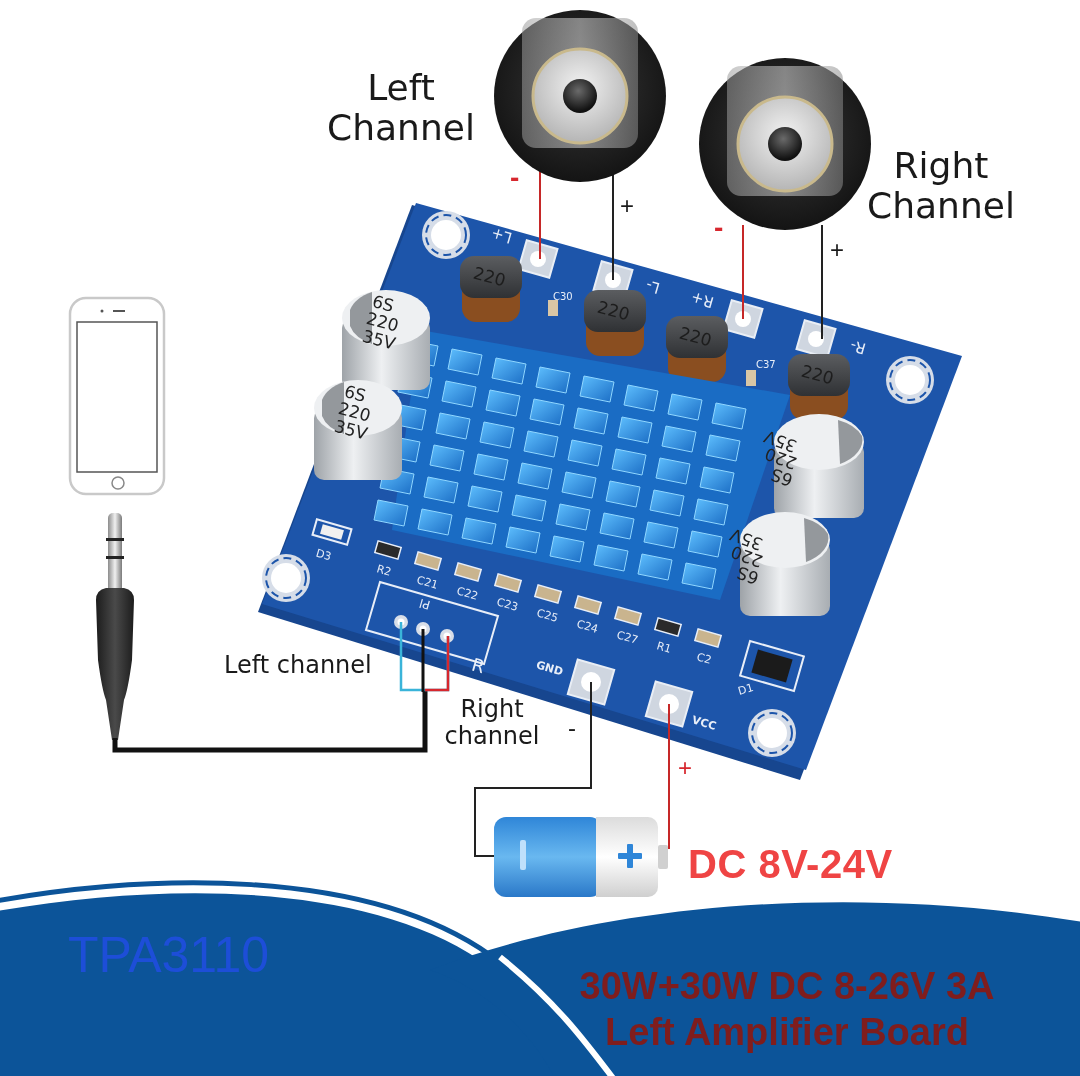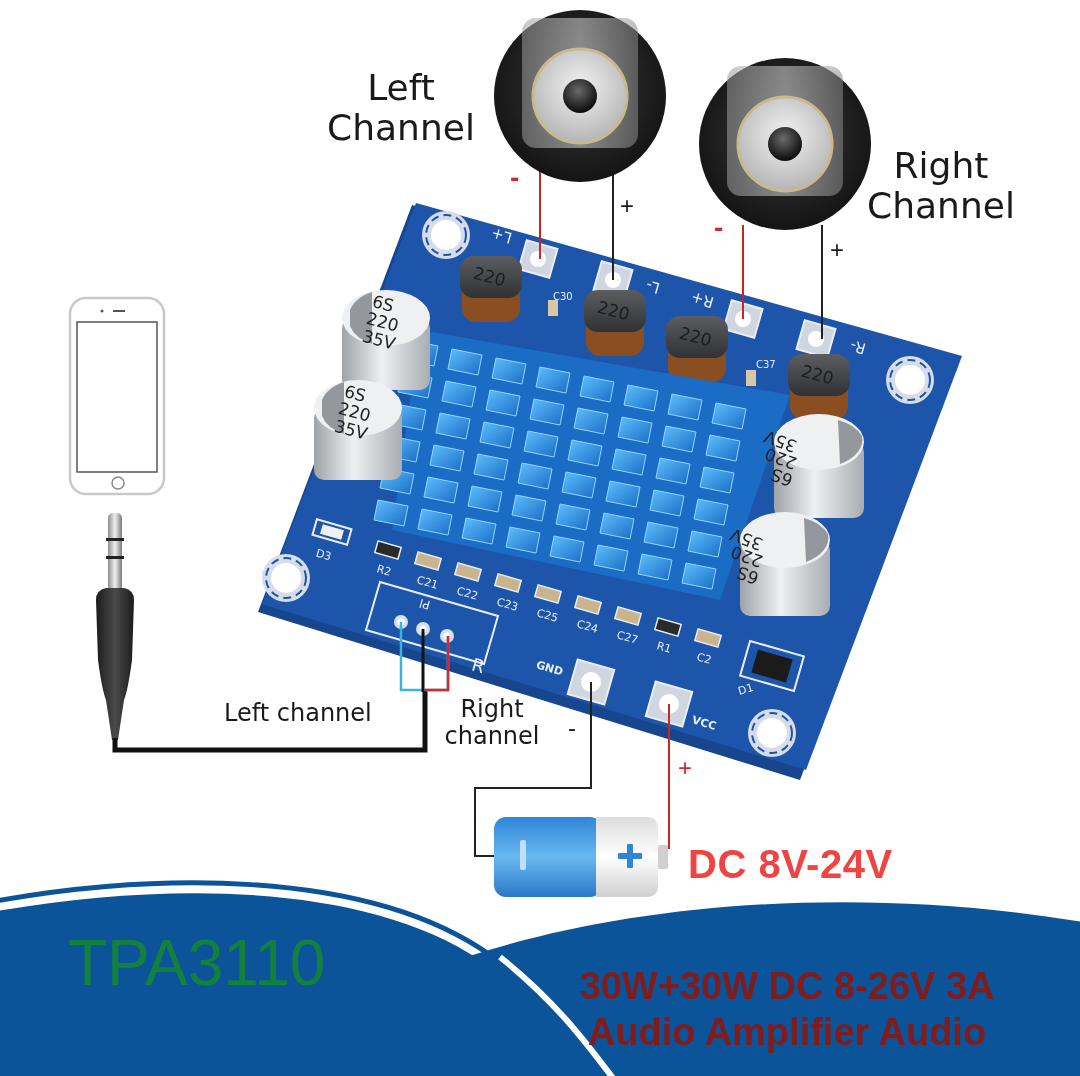--- a/index.html
+++ b/index.html
@@ -5,21 +5,21 @@
   html,body{margin:0;padding:0;background:#ffffff;}
   body{width:1080px;height:1076px;position:relative;overflow:hidden;font-family:"Liberation Sans","DejaVu Sans",sans-serif;}
   #stage{position:absolute;left:0;top:0;width:1080px;height:1076px;}
   .lbl{position:absolute;color:#1a1a1a;font-family:"DejaVu Sans","Liberation Sans",sans-serif;line-height:1.12;}
   .big-lbl{font-size:36px;text-align:center;}
   .mid-lbl{font-size:24px;}
   .sign{position:absolute;font-size:28px;font-weight:bold;line-height:1;}
   .sign.red{color:#d7272e;}
   .sign.blk{color:#1a1a1a;font-weight:normal;}
   .dc{position:absolute;left:688px;top:842px;font-size:40px;font-weight:bold;color:#ef4444;font-family:"Liberation Sans",sans-serif;letter-spacing:0.5px;}
-  .banner-left{position:absolute;left:68px;top:925px;color:#15803d;font-size:64px;line-height:1.2;font-family:"Liberation Sans",sans-serif;}
+  .banner-left{position:absolute;left:68px;top:925px;color:#1d4ed8;font-size:50px;line-height:1.2;font-family:"Liberation Sans",sans-serif;}
   .banner-right{position:absolute;left:512px;top:963px;width:550px;color:#7f1d1d;font-size:38px;font-weight:bold;line-height:1.22;text-align:center;font-family:"Liberation Sans",sans-serif;}
   svg text{font-family:"DejaVu Sans",sans-serif;}
 </style>
 </head>
 <body>
 
 <div id="stage">
 
 <svg width="1080" height="1076" viewBox="0 0 1080 1076" style="position:absolute;left:0;top:0">
   <defs>
@@ -365,32 +365,32 @@
 <div class="lbl big-lbl" style="left:862px;top:146px;width:158px;">
   <div>Right</div>
   <div>Channel</div>
 </div>
 
 <span class="sign red" style="left:510px;top:164px;">-</span>
 <span class="sign blk" style="left:620px;top:194px;font-size:24px;">+</span>
 <span class="sign red" style="left:714px;top:214px;">-</span>
 <span class="sign blk" style="left:830px;top:238px;font-size:24px;">+</span>
 
-<div class="lbl mid-lbl" style="left:224px;top:652px;margin-top:48px;">Left channel</div>
+<div class="lbl mid-lbl" style="left:224px;top:652px;">Left channel</div>
 <div class="lbl mid-lbl" style="left:442px;top:696px;text-align:center;width:100px;">
   <div>Right</div>
   <div>channel</div>
 </div>
 
 <span class="sign blk" style="left:568px;top:716px;font-size:24px;">-</span>
 <span class="sign red" style="left:678px;top:756px;font-size:24px;font-weight:normal;">+</span>
 
 <div class="dc">DC 8V-24V</div>
 
 <div class="banner-left">
   <div>TPA3110</div>
 </div>
 <div class="banner-right">
   <div>30W+30W DC 8-26V 3A</div>
-  <div>Audio Amplifier Audio</div>
+  <div>Left Amplifier Board</div>
 </div>
 
 </div>
 
 </body></html>

